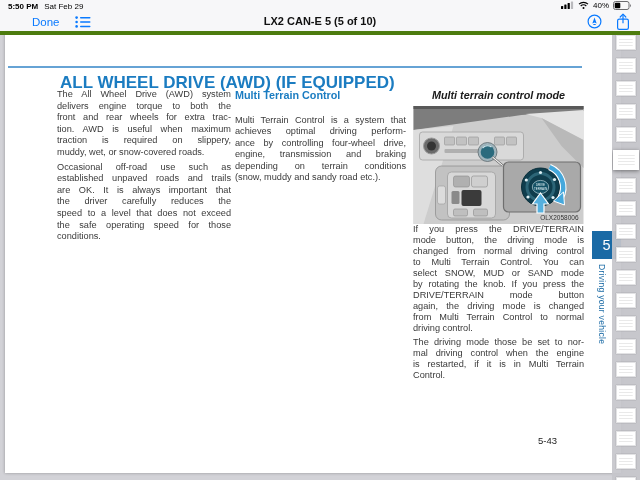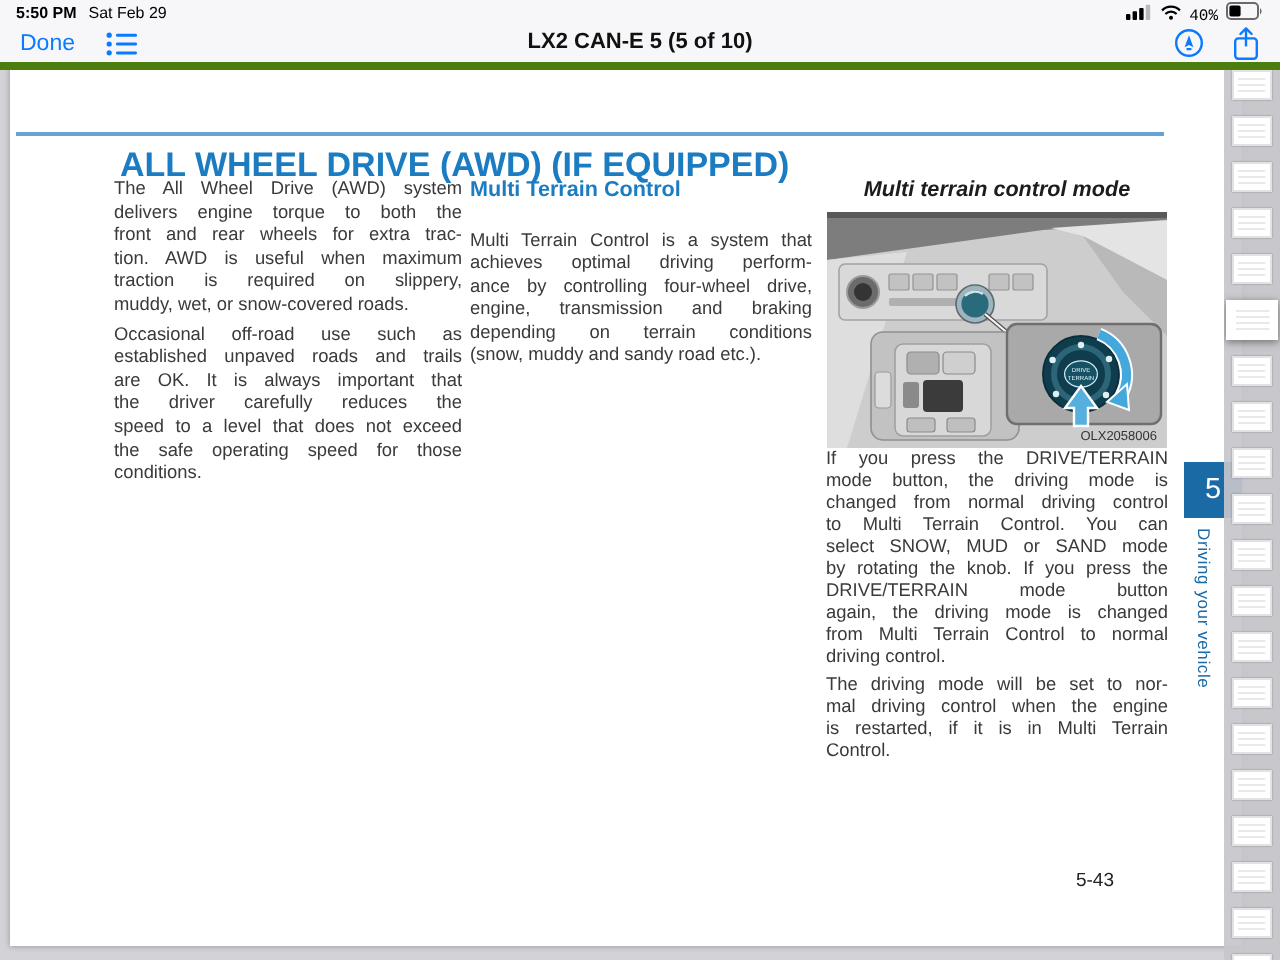--- a/index.html
+++ b/index.html
@@ -2,25 +2,25 @@
 <html><head>
 <meta charset="utf-8">
 <style>
   html,body{margin:0;padding:0;background:#888;}
   .screen{position:relative;width:640px;height:480px;background:#d2d2d7;overflow:hidden;
           font-family:"Liberation Sans","DejaVu Sans",sans-serif;-webkit-font-smoothing:antialiased;}
   
   .header{position:absolute;left:0;top:0;width:640px;height:31px;background:#f7f7f9;border-bottom:4px solid #4d7c0f;z-index:6;}
   .statusbar{position:absolute;left:0;top:0;width:640px;height:13px;display:flex;justify-content:space-between;align-items:center;padding:0 8px;box-sizing:border-box;font-size:8px;color:#000;}
   .sb-left{display:flex;gap:6px;align-items:center;}
-  .sb-right{display:flex;gap:4px;align-items:flex-end;font-family:Liberation Mono, monospace;}
+  .sb-right{display:flex;gap:4px;align-items:flex-start;}
   .sb-time{font-weight:700;}
   .navbar{position:absolute;left:0;top:12px;width:640px;height:19px;}
   .nav-left{position:absolute;left:10px;top:0;height:19px;display:flex;align-items:center;gap:15px;}
-  .done{background:none;border:none;padding:0;color:#0a7aff;font-size:11.5px;font-family:inherit;cursor:pointer;}
+  .done{background:none;border:none;padding:0;color:#0a7aff;font-size:11.5px;font-family:inherit;cursor:pointer;margin-left:22px;}
   .nav-title{position:absolute;left:0;top:0;width:640px;height:19px;line-height:19px;text-align:center;font-size:11px;font-weight:600;color:#111;pointer-events:none;}
   .nav-right{position:absolute;right:10px;top:0;height:19px;display:flex;align-items:center;gap:14px;}
   .icon-btn{display:inline-flex;align-items:center;cursor:pointer;}
   
   .page{position:absolute;left:5px;top:33px;width:616px;height:440px;background:#fff;box-shadow:0 0 3px rgba(0,0,0,.3);z-index:1;}
   .rule{position:absolute;left:3px;top:33px;width:574px;height:2px;background:#66a3d5;}
   .section-heading{position:absolute;left:55px;top:40px;margin:0;font-size:17px;font-weight:700;color:#1b7cc1;white-space:nowrap;}
   .col{position:absolute;top:56px;}
   .c1{left:52px;width:174px;}
   .c2{left:230px;width:171px;}
@@ -223,21 +223,21 @@
           <div class="jline">changed from normal driving control</div>
           <div class="jline">to Multi Terrain Control. You can</div>
           <div class="jline">select SNOW, MUD or SAND mode</div>
           <div class="jline">by rotating the knob. If you press the</div>
           <div class="jline">DRIVE/TERRAIN mode button</div>
           <div class="jline">again, the driving mode is changed</div>
           <div class="jline">from Multi Terrain Control to normal</div>
           <div class="jline last">driving control.</div>
         </div>
       <div class="para lh-c">
-          <div class="jline">The driving mode will be set to nor-</div>
+          <div class="jline">The driving mode those be set to nor-</div>
           <div class="jline">mal driving control when the engine</div>
           <div class="jline">is restarted, if it is in Multi Terrain</div>
           <div class="jline last">Control.</div>
         </div>
     </div>
 
     <div class="pagenum">5-43</div>
     <div class="chaptab">5</div>
     <div class="chaplabel">Driving your vehicle</div>
   </div>

